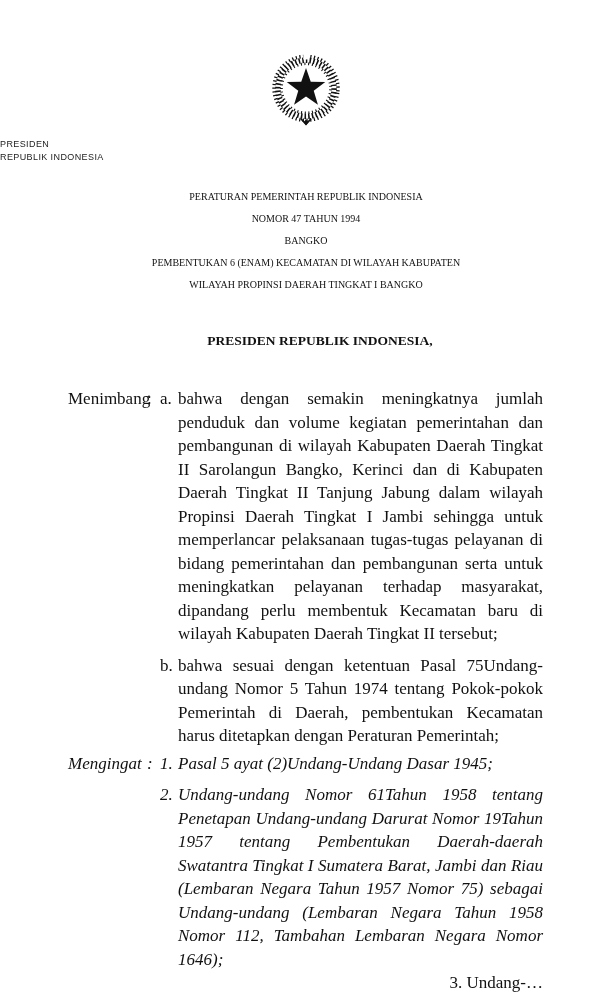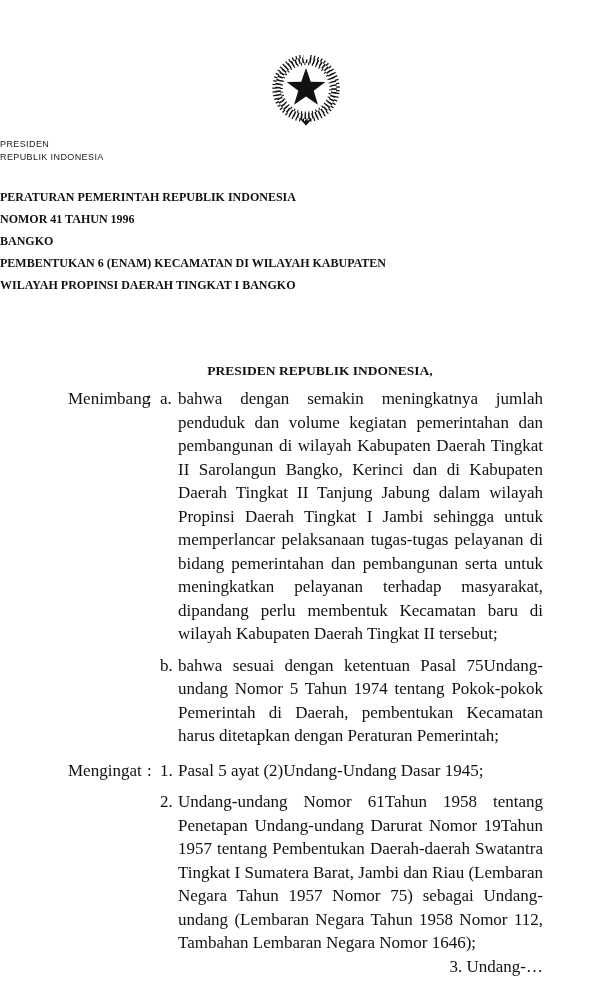--- a/index.html
+++ b/index.html
@@ -14,33 +14,33 @@
     margin:0 auto;
   }
   .letterhead { position:absolute; top:54px; left:0; width:100%; text-align:left; }
   .emblem { display:block; margin:0 auto 6px auto; }
   .lh-line {
     font-family:"Liberation Sans", sans-serif;
     font-size:9px; letter-spacing:0.4px; line-height:13px; color:#222222;
   }
   .title-block {
     position:absolute; top:186px; left:0; width:100%;
-    text-align:left; font-weight:bold; font-size:12px; line-height:22px;
+    text-align:center; font-weight:normal; font-size:10px; line-height:22px;
     white-space:nowrap;
   }
   .opening {
-    position:absolute; top:360px; left:0; width:100%;
+    position:absolute; top:330px; left:0; width:100%;
     text-align:center; font-weight:bold; font-size:13.5px; line-height:22px;padding-left:28px;
   }
   .body-block {
     position:absolute; top:387px; left:68px; width:475px;
     font-size:17px; line-height:23.5px;
   }
   .clause { display:grid; grid-template-columns:79px 13px 1fr; align-items:start; }
-  .clause + .clause { margin-top:11px; }
+  .clause + .clause { margin-top:4px;font-style:italic; }
   .clause-label, .clause-sep { line-height:23.5px; }
   .item { display:flex; }
   .item + .item { margin-top:8px; }
   .marker { width:18px; flex:0 0 18px; }
   .itext { flex:1 1 auto; text-align:justify; }
   .catchword { margin-top:0; text-align:right; }
 </style>
 </head>
 <body>
 
@@ -57,21 +57,21 @@
       <polygon fill="#111111" points="50,18 56.1,35.6 74.7,36 59.9,47.2 65.3,65 50,54.4 34.7,65 40.1,47.2 25.3,36 43.9,35.6"></polygon>
       <path d="M43.5,83 L50,90 L56.5,83" stroke="#111111" stroke-width="2.2" fill="none"></path>
       <path d="M47,87.5 L50,83.5 L53,87.5 L50,91.5 Z" fill="#111111"></path>
     </svg>
     <div class="lh-line">PRESIDEN</div>
     <div class="lh-line">REPUBLIK INDONESIA</div>
   </div>
 
   <div class="title-block">
     <div>PERATURAN PEMERINTAH REPUBLIK INDONESIA</div>
-    <div>NOMOR 41 TAHUN 1996</div>
+    <div>NOMOR 47 TAHUN 1994</div>
     <div>BANGKO</div>
     <div>PEMBENTUKAN 6 (ENAM) KECAMATAN DI WILAYAH KABUPATEN</div>
     <div>WILAYAH PROPINSI DAERAH TINGKAT I BANGKO</div>
   </div>
 
   <div class="opening">PRESIDEN REPUBLIK INDONESIA,</div>
 
   <div class="body-block">
 
     <div class="clause">

